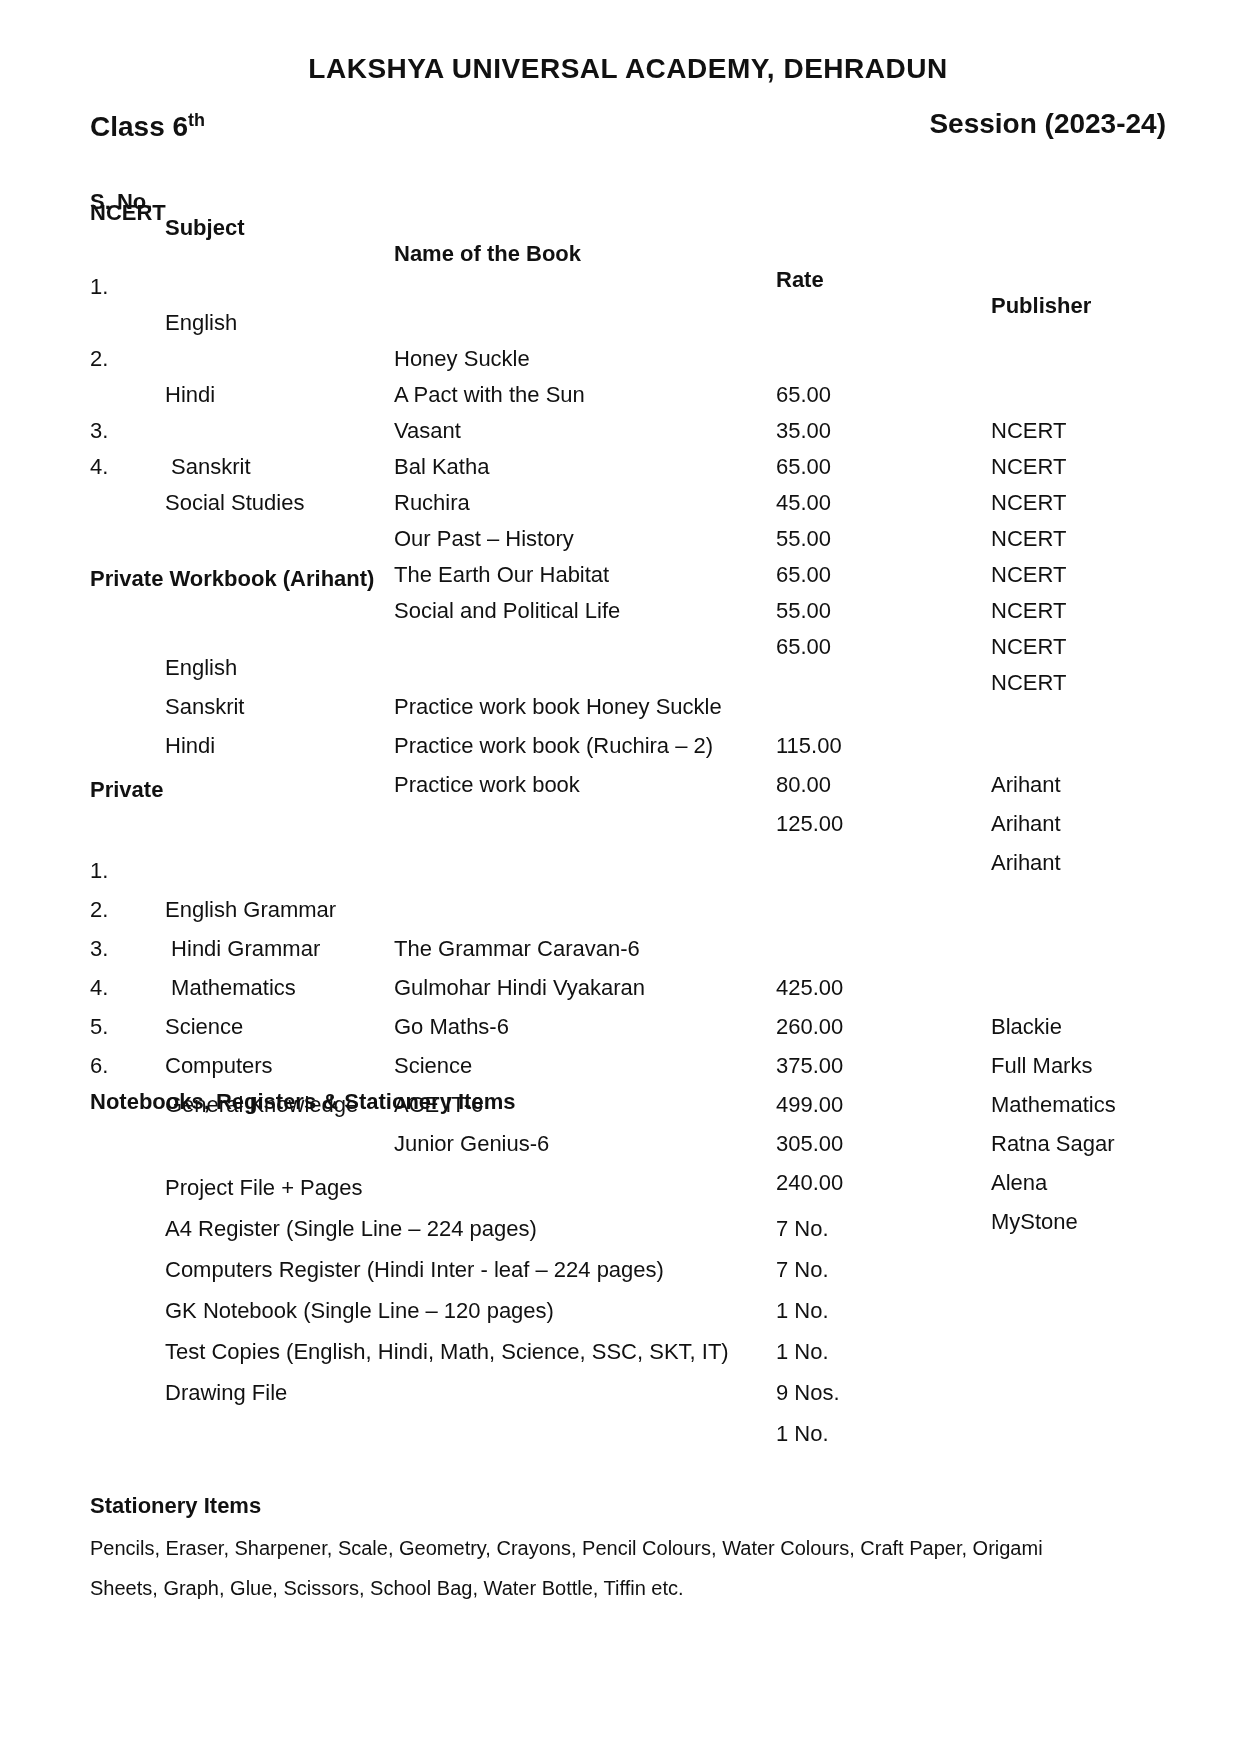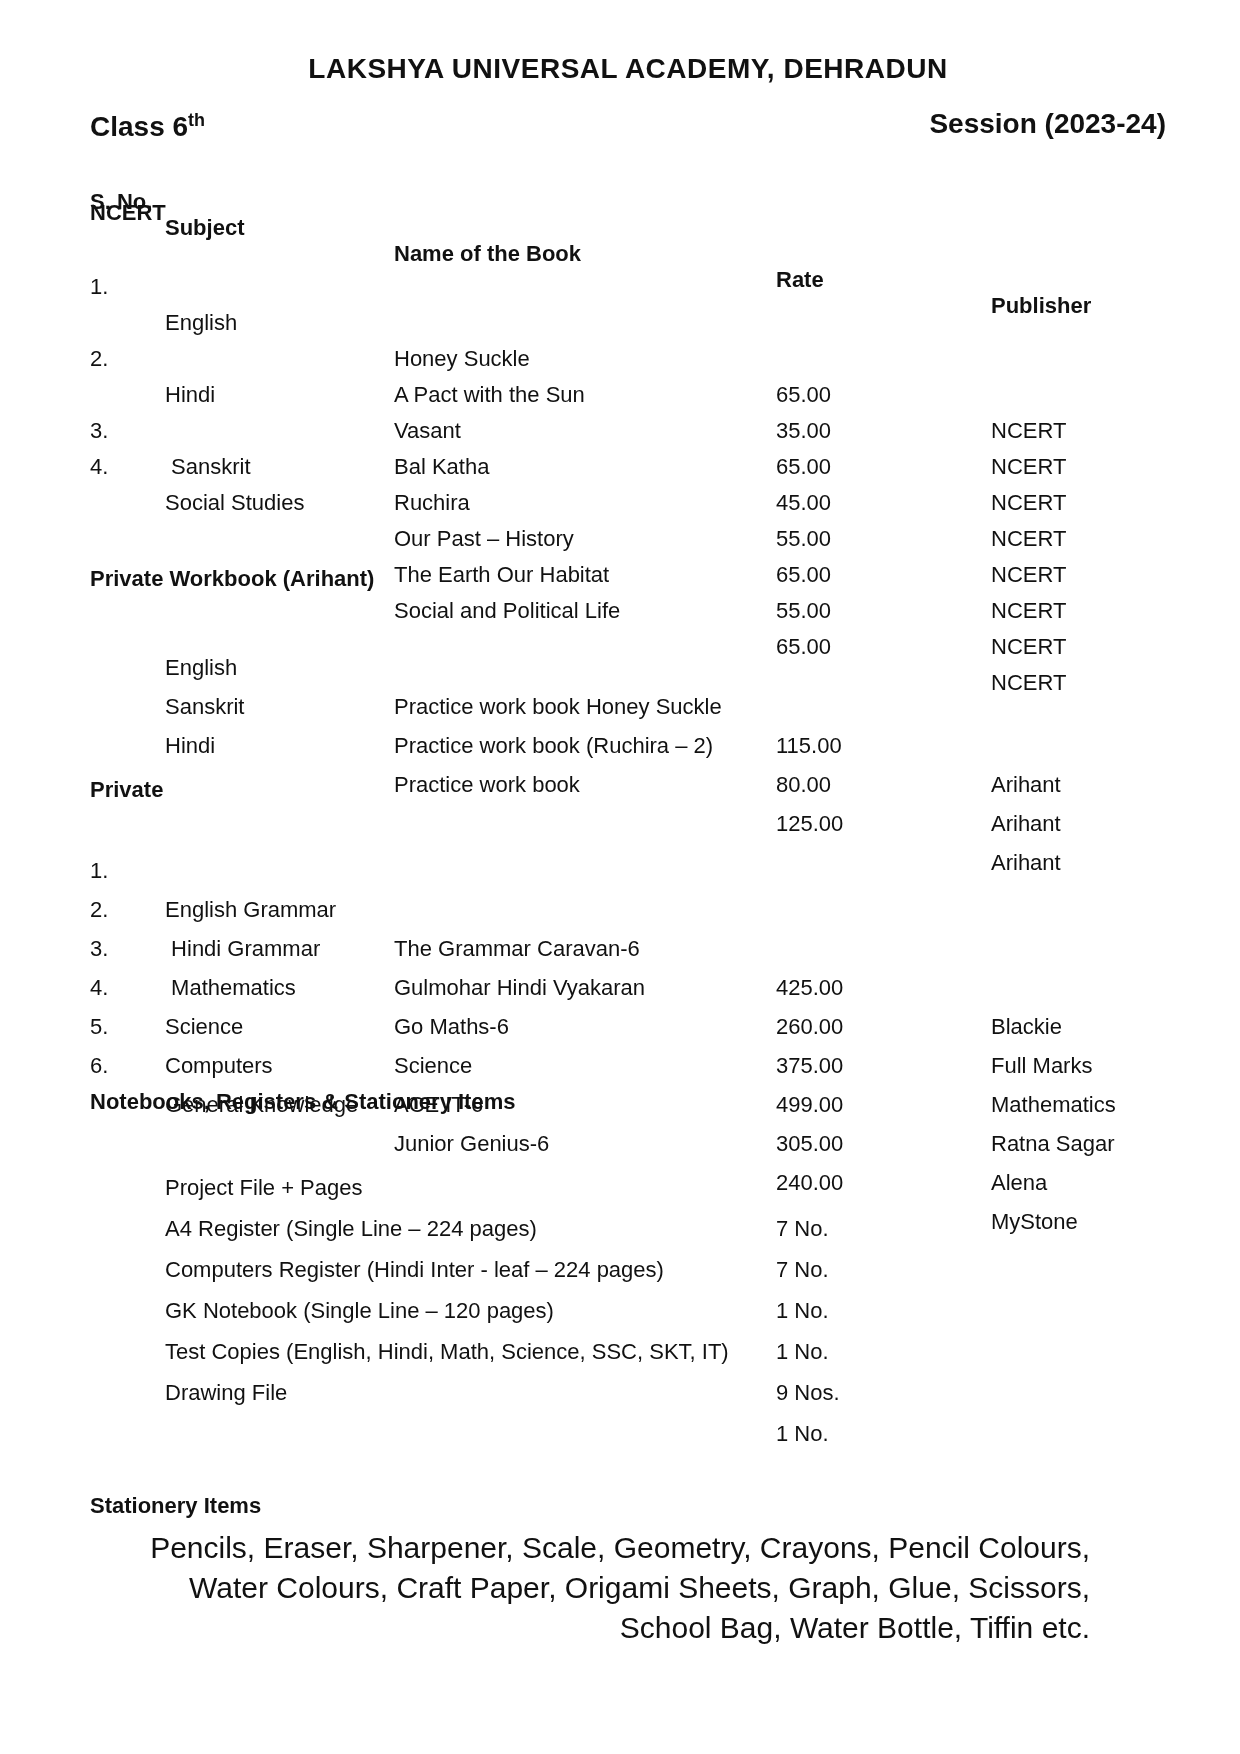--- a/index.html
+++ b/index.html
@@ -60,24 +60,23 @@
   .rows-ncert    { margin-top: 6px; }
   .rows-ncert    .t-row { height: 36px; line-height: 36px; }
   .rows-workbook { margin-top: 16px; }
   .rows-workbook .t-row { height: 39px; line-height: 39px; }
   .rows-private  { margin-top: 8px; }
   .rows-private  .t-row { height: 39px; line-height: 39px; }
   .rows-notebooks{ margin-top: 10px; }
   .rows-notebooks .nb-row { height: 41px; line-height: 41px; }
   .stationery-para {
     margin-top: 8px;
-    font-size: 30px;
+    font-size: 20px;
     line-height: 40px;
     max-width: 1000px;
-    text-align: right;
   }
 </style>
 </head>
 <body>
 
 <div class="page">
 
   <div class="title-row">LAKSHYA UNIVERSAL ACADEMY, DEHRADUN</div>
 
   <div class="class-row">

